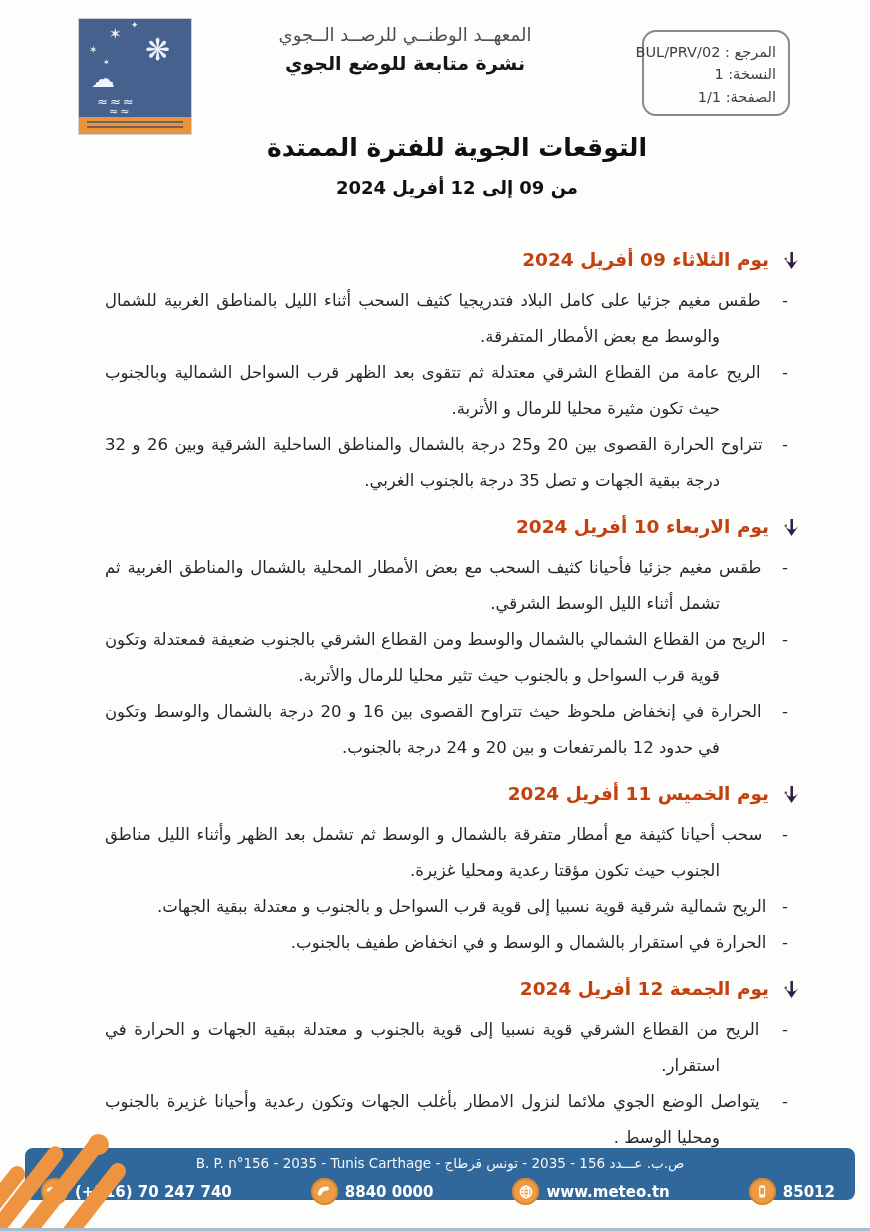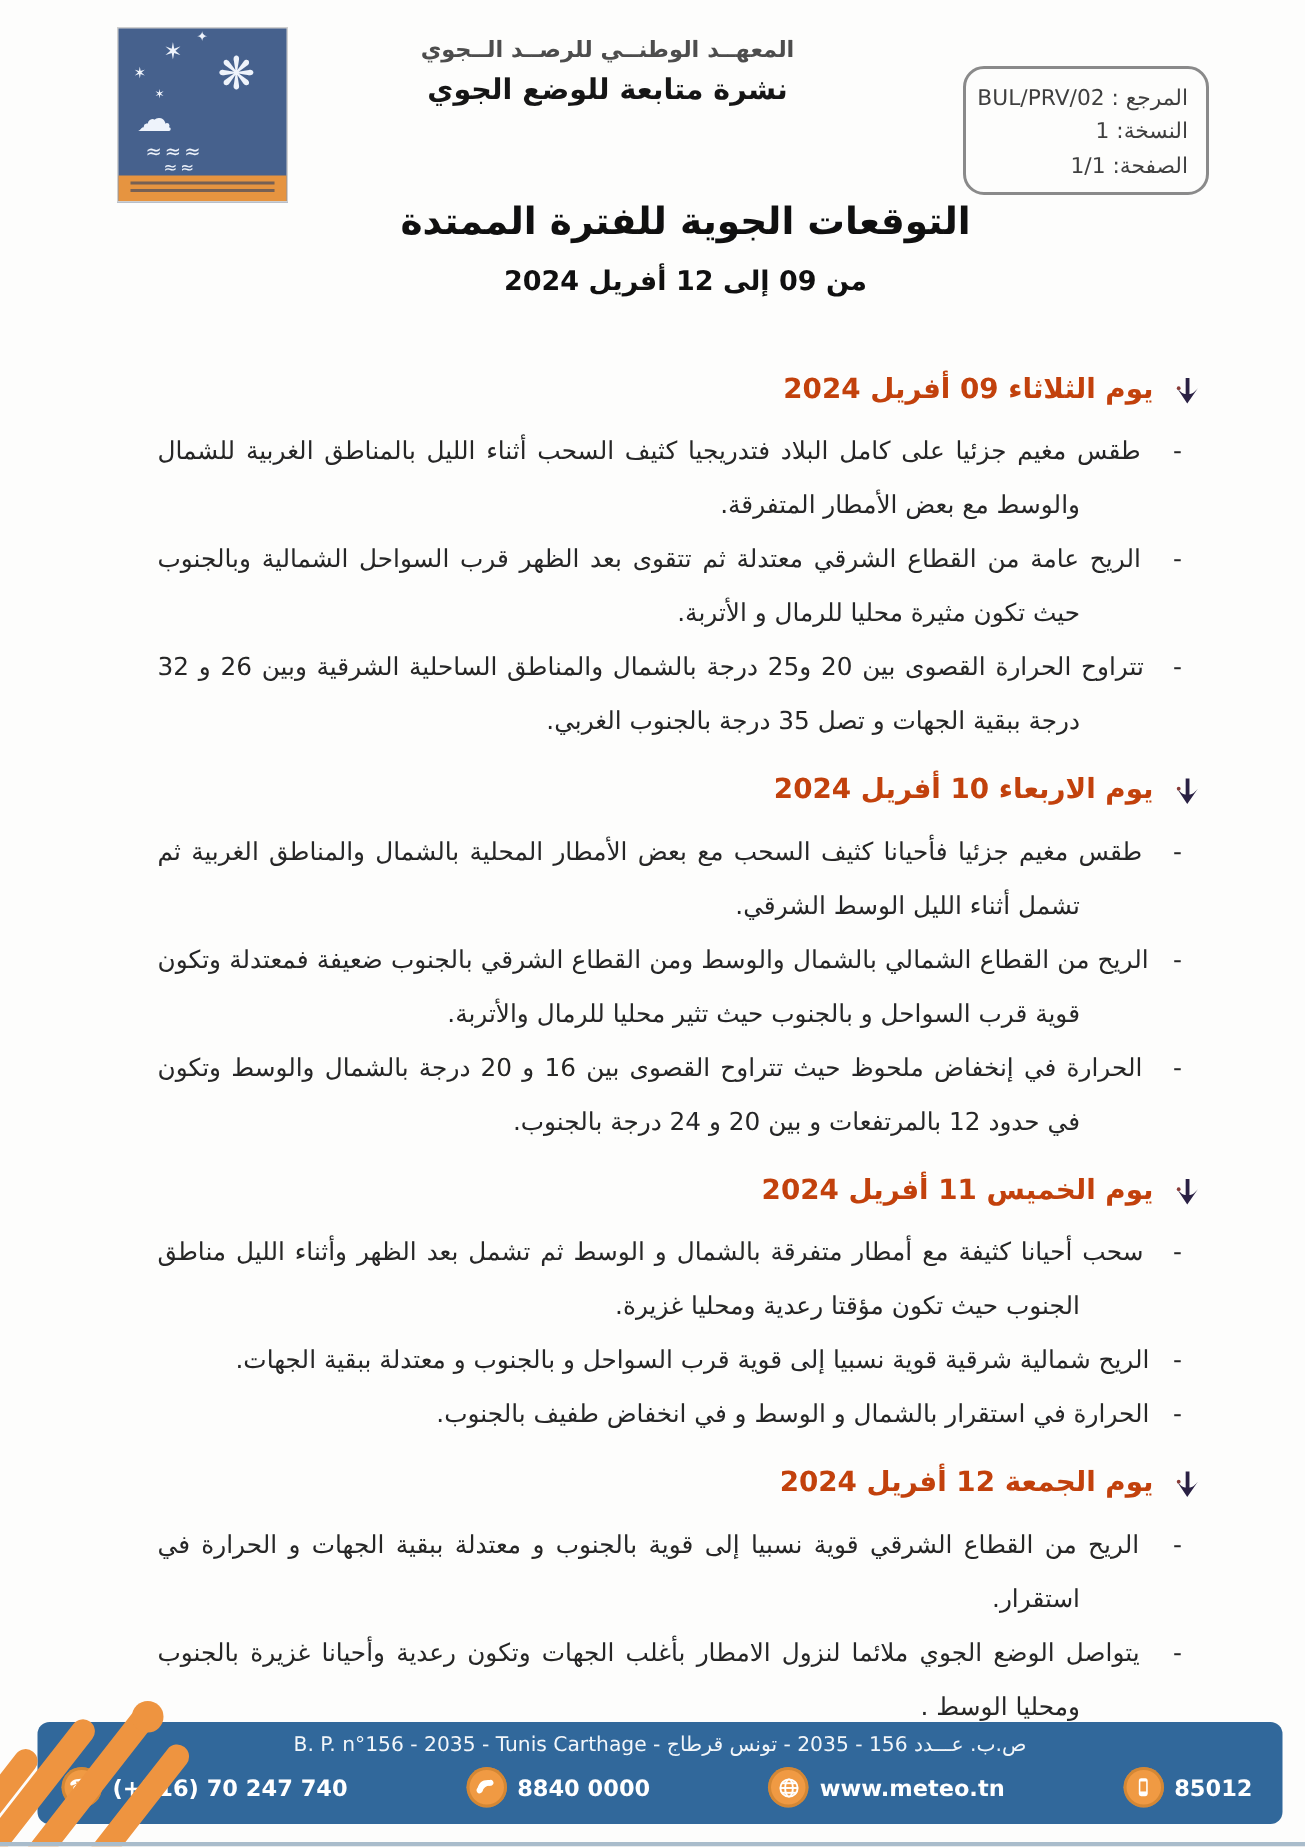--- a/index.html
+++ b/index.html
@@ -21,25 +21,25 @@
   .lg-star4{left:24px;top:40px;font-size:8px;}
   .lg-flake{left:66px;top:16px;font-size:30px;color:#f3f7fd;}
   .lg-cloud{left:12px;top:48px;font-size:24px;color:#d9e2f2;}
   .lg-wave1{left:18px;top:76px;font-size:13px;letter-spacing:2px;color:#d5e0f0;}
   .lg-wave2{left:30px;top:87px;font-size:11px;letter-spacing:2px;color:#c9d6e9;}
   .logo-strip{position:absolute;left:0;right:0;bottom:0;height:17px;background:#e69440;}
   .logo-strip i{display:block;height:2px;margin:4px 8px 0 8px;background:rgba(43,62,99,.6);}
   .logo-strip i + i{margin-top:3px;}
 
   .org-block{position:absolute;left:215px;top:24px;width:380px;text-align:center;}
-  .org-ar{font-size:15px;color:#4d4d4d;direction:rtl;font-weight:bold;}
+  .org-ar{font-size:18px;color:#4d4d4d;direction:rtl;}
   .org-fr{font-size:17px;color:#474747;margin-top:6px;}
   .org-bulletin{font-size:19px;font-weight:bold;color:#161616;margin-top:7px;direction:rtl;}
 
-  .ref-box{position:absolute;left:642px;top:44px;width:164px;height:86px;
+  .ref-box{position:absolute;left:642px;top:30px;width:148px;height:86px;
     border:2px solid #8a8a8a;border-radius:14px;box-sizing:border-box;
     padding:9px 12px 0 8px;direction:rtl;text-align:right;}
   .ref-line{font-size:14.5px;color:#3f3f3f;line-height:1.55;white-space:nowrap;}
 
   
   .doc-title{position:absolute;top:133px;left:0;right:0;text-align:center;direction:rtl;padding-left:44px;}
   .doc-title-1{font-size:25px;font-weight:bold;color:#101010;}
   .doc-title-2{font-size:18px;font-weight:bold;color:#101010;margin-top:15px;}
 
   
@@ -47,21 +47,21 @@
   .day{margin-top:10px;}
   .day:first-child{margin-top:0;}
   .day-heading{display:flex;direction:rtl;align-items:center;
     font-size:18.5px;font-weight:bold;color:#c2410c;line-height:36px;margin-bottom:5px;}
   .day-icon{width:17px;height:19px;margin-left:14px;flex:0 0 auto;}
   .bullet{margin:0;font-size:16.5px;line-height:36px;color:#262626;
     direction:rtl;text-align:justify;padding-right:80px;text-indent:-68px;}
   .bullet::before{content:"-   ";white-space:pre;color:#262626;}
 
   
-  .footer-bar{position:absolute;left:25px;right:15px;top:1148px;height:68px;
+  .footer-bar{position:absolute;left:25px;right:15px;top:1148px;height:52px;
     background:#31689b;border-radius:8px;color:#fff;}
   .footer-address{margin-top:7px;text-align:center;font-size:13.5px;direction:rtl;color:#f2f6fa;}
   .footer-contacts{display:flex;justify-content:space-between;align-items:center;
     padding:0 20px 0 16px;margin-top:7px;}
   .contact{display:flex;align-items:center;gap:7px;font-size:15px;font-weight:bold;color:#fff;}
   .cicon{width:27px;height:27px;border-radius:50%;background:#f09a43;
     box-shadow:inset 0 0 0 2px #d9argba;box-shadow:inset 0 0 0 2px rgba(190,120,40,.55);
     display:flex;align-items:center;justify-content:center;flex:0 0 auto;
     color:#fff;font-size:14px;}
   .cicon svg{display:block;}

